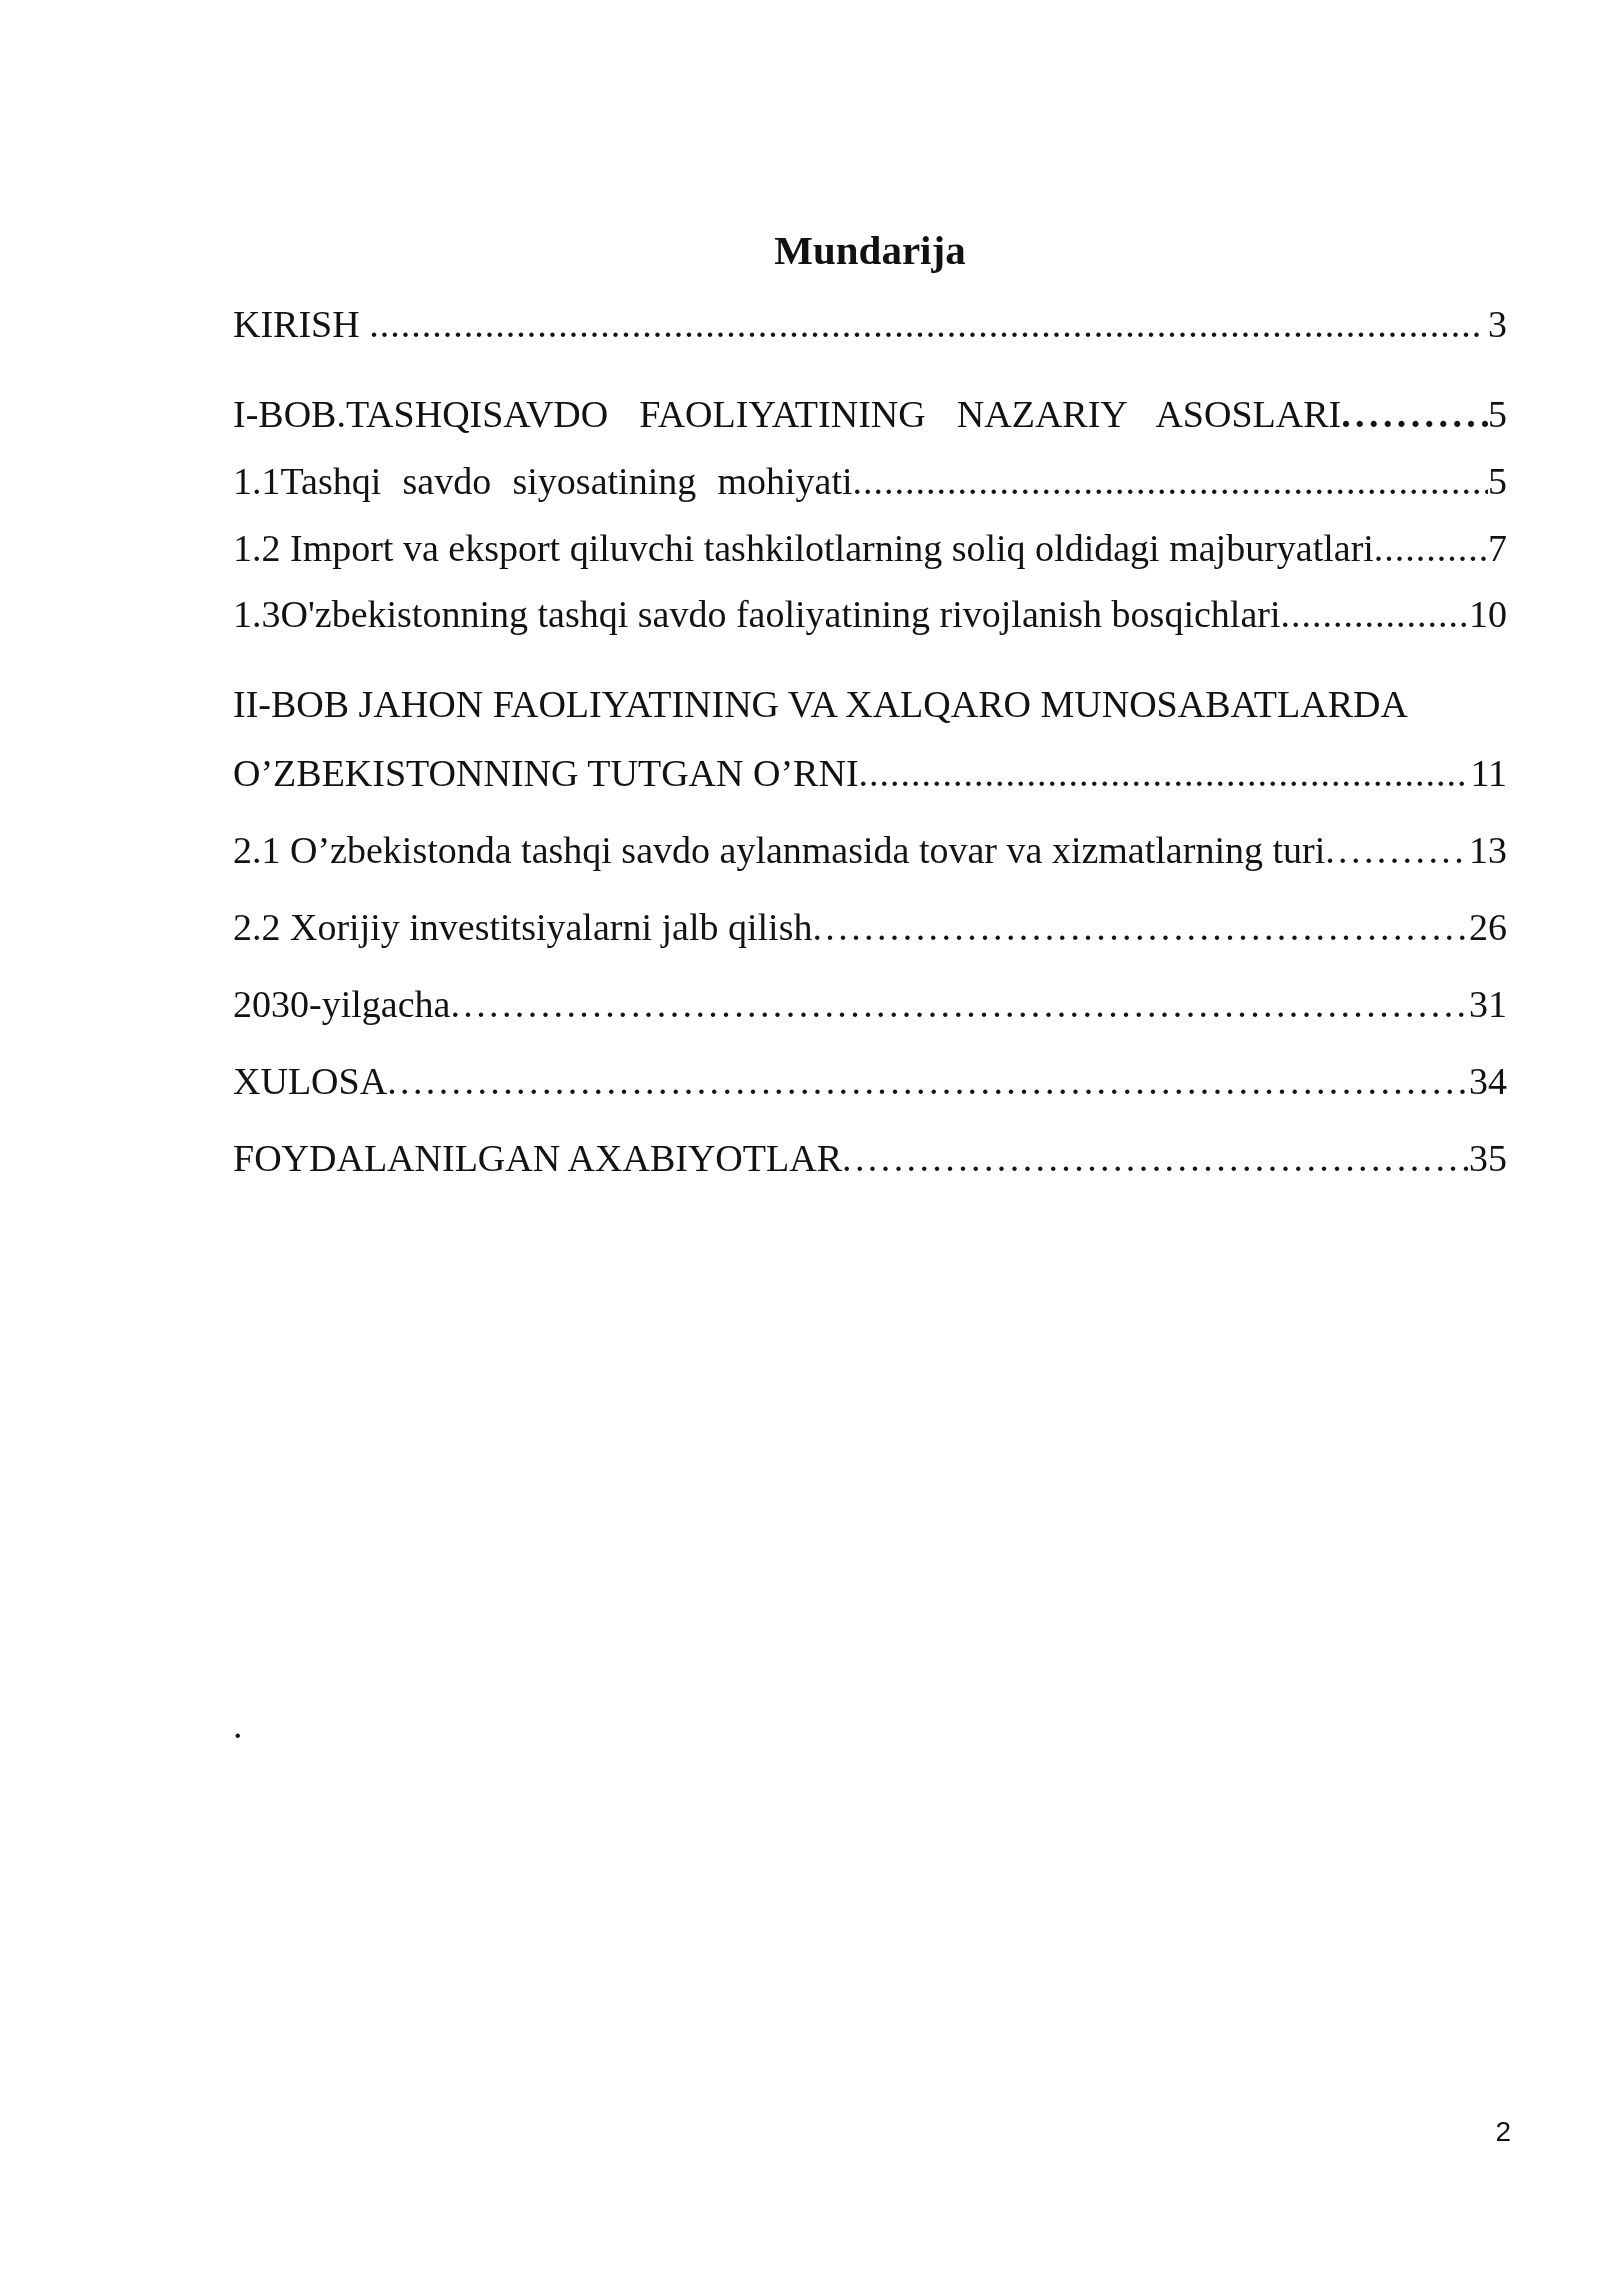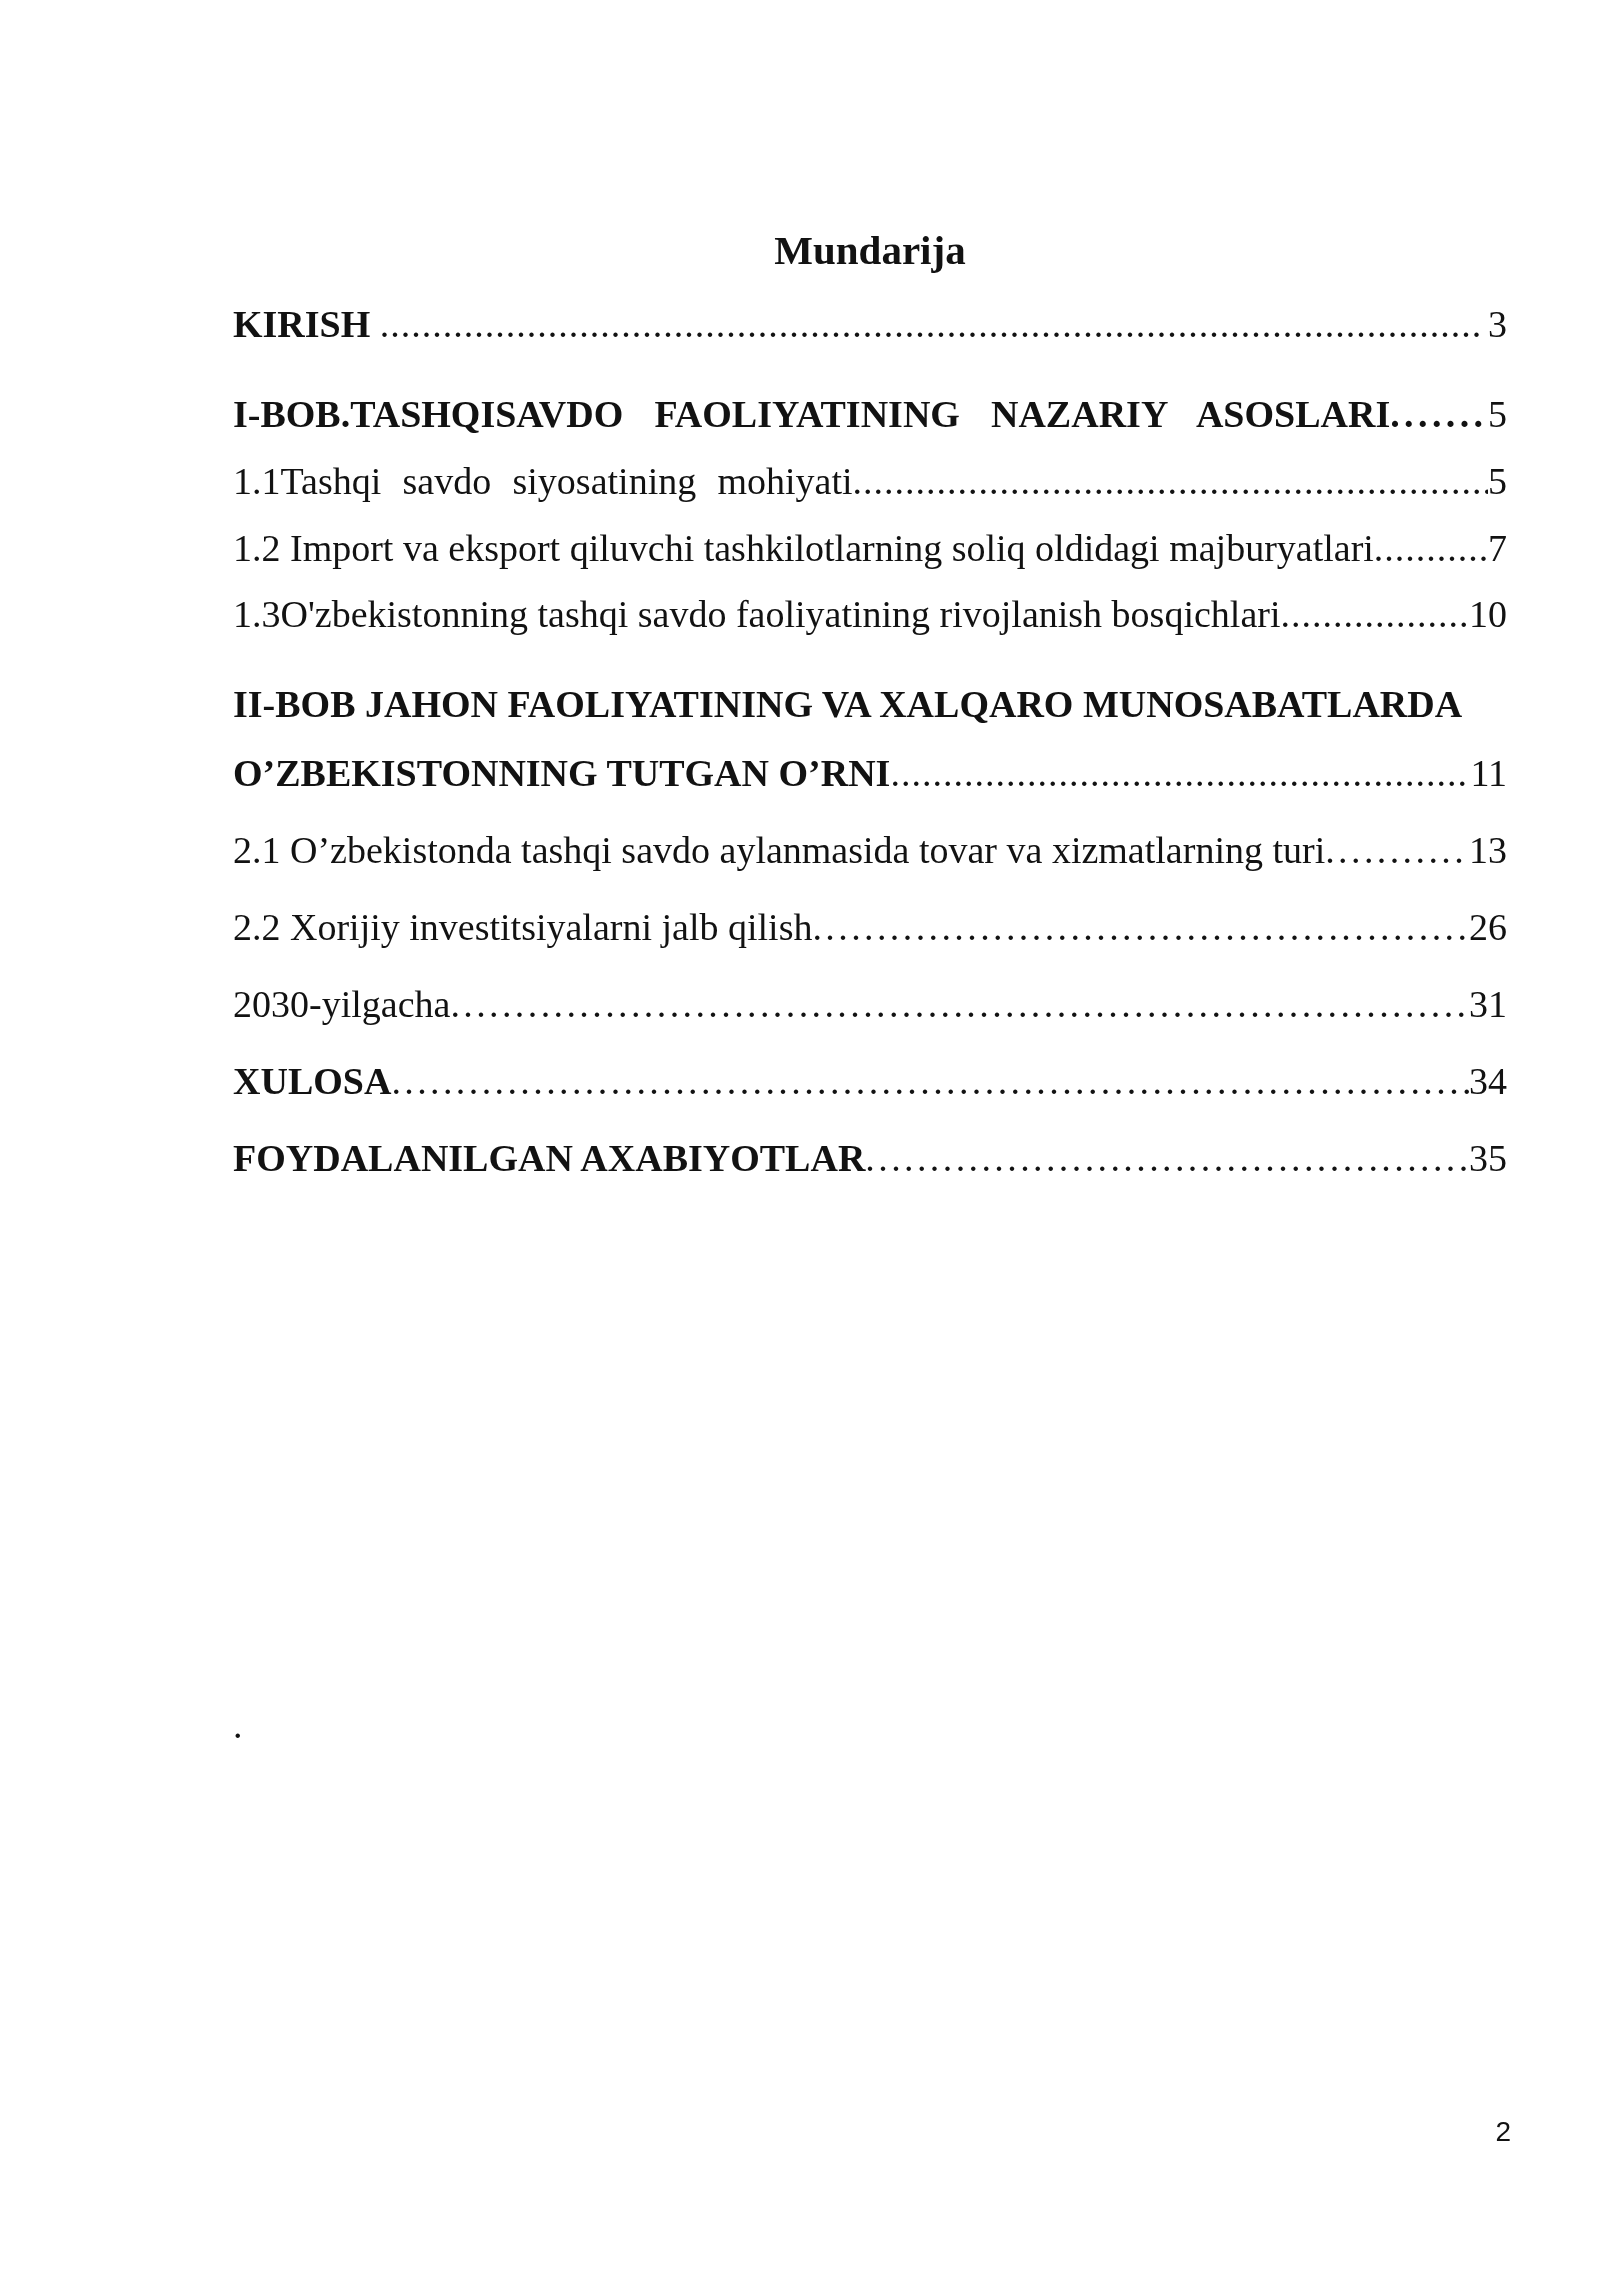--- a/index.html
+++ b/index.html
@@ -33,21 +33,21 @@
   .entry.gap-sm { margin-top: 30px; }
   .line {
     display: flex;
     align-items: baseline;
     font-size: 38px;
     line-height: 47px;
     white-space: pre;
   }
   .line + .line { margin-top: 22px; }
   .entry.loose .line + .line { margin-top: 15.7px; gap: 20px; }
-  .entry.bold .label { font-weight: 700; }
+  .entry.bold .label { font-weight: 400; }
   .label { white-space: pre; flex: 0 0 auto; }
   .label.ws-xl { word-spacing: 21.6px; }
   .label.ws-lg { word-spacing: 11.8px; font-family: Liberation Serif, serif; }
   .leader {
     flex: 1 1 auto;
     min-width: 0;
     overflow: hidden;
     white-space: nowrap;
   }
   .leader.fine { letter-spacing: 1px; }

